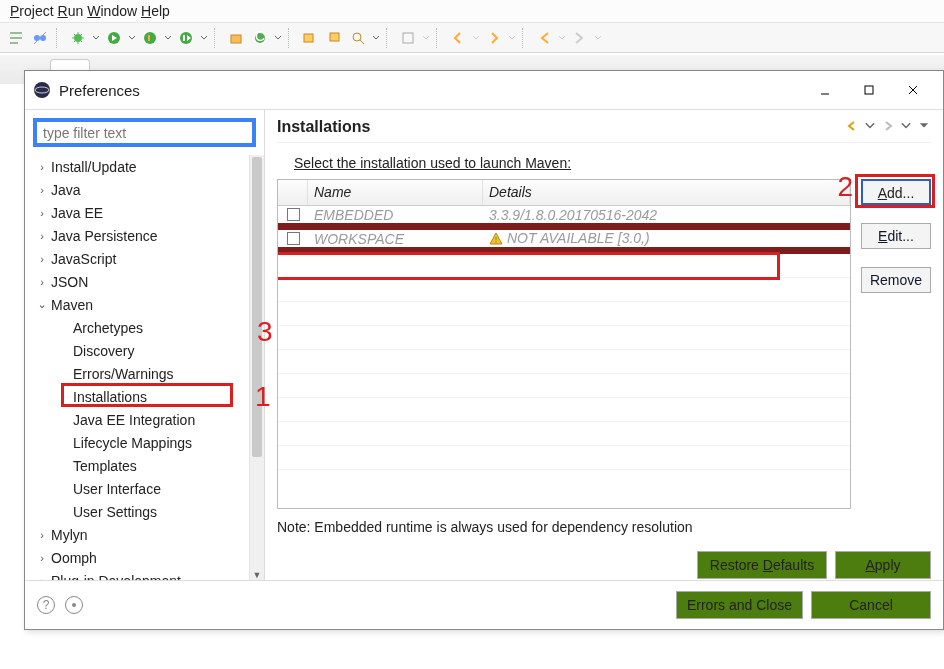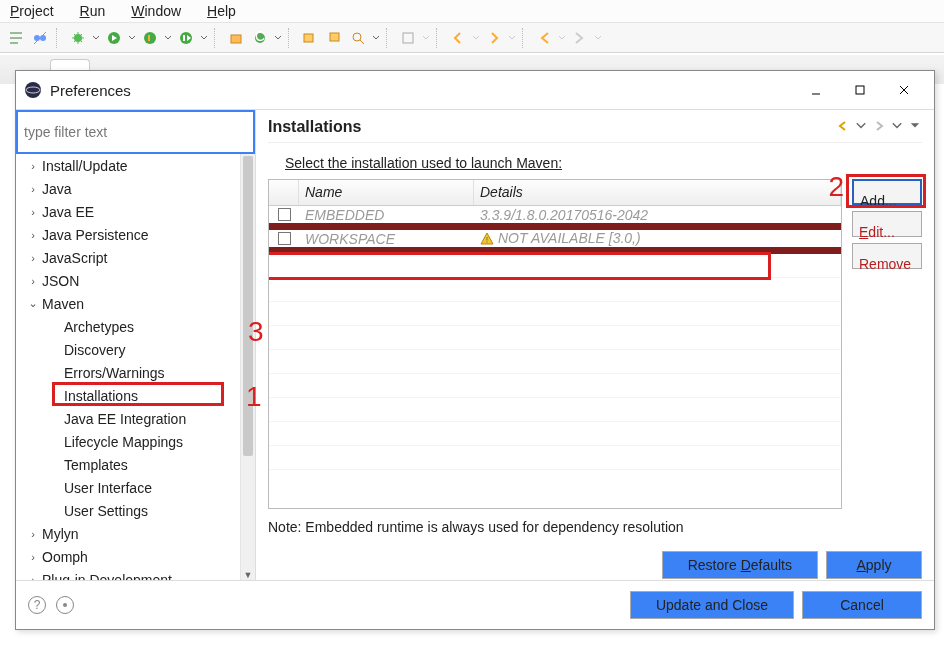--- a/index.html
+++ b/index.html
@@ -1,47 +1,47 @@
 <!DOCTYPE html>
 <html><head>
 <meta charset="utf-8">
 <style>
   * { box-sizing: border-box; margin: 0; padding: 0; font-family: "Segoe UI", Tahoma, sans-serif; font-size: 14px; }
   body { background: #fff; width: 944px; height: 669px; overflow: hidden; position: relative; color: #222; }
 
   
-  .menubar { display: flex; gap: 26px; padding: 3px 10px; background: #fcfcfc; border-bottom: 1px solid #e5e5e5; }
+  .menubar { display: flex; gap: 4px; padding: 3px 10px; background: #fcfcfc; border-bottom: 1px solid #e5e5e5; }
   .menubar span { cursor: default; }
   .menubar span u { text-decoration: underline; }
 
   
   .toolbar { display: flex; align-items: center; gap: 4px; padding: 4px 6px; background: #f7f7f7; border-bottom: 1px solid #d6d6d6; height: 30px; }
   .t-btn { width: 20px; height: 20px; display: flex; align-items: center; justify-content: center; cursor: pointer; }
   .t-btn svg { width: 16px; height: 16px; }
   .t-drop { width: 8px; display:flex; align-items:center; }
   .t-sep { width: 6px; height: 20px; border-left: 1px dotted #bbb; margin: 0 2px; }
 
   
   .bg-tabarea { position:absolute; top: 55px; left: 0; right:0; height: 30px; background: linear-gradient(#f4f4f4, #eaeaea); border-bottom: 1px solid #ccc; }
   .bg-tab { position:absolute; left: 50px; top: 4px; width: 40px; height: 24px; background:#fff; border:1px solid #ccc; border-bottom:none; border-radius:4px 4px 0 0;}
   .bg-body { position:absolute; top:84px; left:0; right:0; bottom:0; background:#fff;}
 
   
-  .dialog { position: absolute; left: 15px; top: 70px; width: 920px; height: 560px; background: #fff; border: 1px solid #888; box-shadow: 2px 2px 6px rgba(0,0,0,0.15); display: flex; flex-direction: column; }
+  .dialog { position: absolute; left: 24px; top: 70px; width: 920px; height: 560px; background: #fff; border: 1px solid #888; box-shadow: 2px 2px 6px rgba(0,0,0,0.15); display: flex; flex-direction: column; }
   .titlebar { display: flex; align-items: center; padding: 6px 8px; border-bottom: 1px solid #ddd; }
   .titlebar .app-icon { width: 18px; height: 18px; margin-right: 8px; }
   .titlebar .title-text { flex: 1; font-size: 15px; }
   .titlebar .win-ctrl { width: 44px; height: 26px; display:flex; align-items:center; justify-content:center; cursor:pointer; }
   .titlebar .win-ctrl svg { width: 12px; height: 12px; }
 
   .dlg-body { flex: 1; display: flex; min-height: 0; }
 
   
   .left-panel { width: 240px; border-right: 1px solid #ddd; display:flex; flex-direction:column; }
-  .filter-box { margin: 0; border: 2px solid #3b82f6; height: 44px; }
+  .filter-box { margin: 8px; border: 4px solid #3b82f6; height: 29px; }
   .filter-box input { width: 100%; height: 100%; border: 0; outline: 0; padding: 0 6px; font-size: 14px; background: #fff; color:#000; }
   .filter-box input::placeholder { color: #777; }
   .tree-wrap { flex:1; overflow:hidden; position:relative; }
   .tree { padding: 0 0 4px 0; position:relative; }
   .tree-scrollbar { position:absolute; right:0; top:0; bottom:0; width:15px; background:#f0f0f0; border-left:1px solid #e4e4e4;}
   .tree-scrollbar .thumb { position:absolute; left:2px; right:2px; top:2px; height:300px; background:#c9c9c9; border-radius:2px;}
   .tree-scrollbar .arrow-up, .tree-scrollbar .arrow-down { position:absolute; left:0; right:0; font-size:9px; text-align:center; color:#666;}
   .tree-scrollbar .arrow-up{top:0;} .tree-scrollbar .arrow-down{bottom:0;}
   .tree-row { display: flex; align-items: center; height: 23px; padding-left: 10px; cursor: pointer; white-space: nowrap; }
   .tree-row.depth1 { padding-left: 48px; }
@@ -64,26 +64,26 @@
   .col-name { width: 175px; }
   .col-details { flex:1; }
   .tbody .tr { display:flex; height:24px; align-items:center; border-bottom:7px solid #7f1d1d; padding:0 0; }
   .tbody .td { padding: 0 6px; white-space:nowrap; overflow:hidden; text-overflow:ellipsis; }
   .tbody .td.col-chk { display:flex; align-items:center; justify-content:center;}
   .tbody .tr.disabled .td.col-name, .tbody .tr.disabled .td.col-details { color:#9a9a9a; }
   .chk { width:13px; height:13px; border:1px solid #777; background:#fff; display:flex; align-items:center; justify-content:center; }
   .chk.checked::after { content:"✓"; font-size:11px; line-height:1; color:#222; }
   .warn-ico { display:inline-block; width:14px; height:14px; vertical-align:middle; margin-right:4px; position:relative; top:-1px;}
   .btn-col { width:70px; display:flex; flex-direction:column; gap:6px; position:relative; }
-  .btn { height:26px; border:1px solid #aaa; background:#f4f4f4; cursor:pointer; text-align:left; line-height:24px; padding: 8px 6px;}
-  .btn.disabled { color:#b91c1c; cursor:default; background:#f4f4f4;}
+  .btn { height:26px; border:1px solid #aaa; background:#f4f4f4; cursor:pointer; text-align:center; line-height:24px; padding: 0 6px;}
+  .btn.disabled { color:#0f172a; cursor:default; background:#f4f4f4;margin-top:12px;}
   .btn u { text-decoration: underline; }
   .note-line { margin-top: 10px; }
   .bottom-right-btns { display:flex; justify-content:flex-end; gap:8px; margin-top: 16px;}
-  .wide-btn { min-width: 130px; height:28px; border:1px solid #aaa; background:#3b82f6; text-align:center; line-height:26px; padding:0 25px; cursor:pointer;}
+  .wide-btn { min-width: 130px; height:28px; border:1px solid #aaa; background:#4d7c0f; text-align:center; line-height:26px; padding:0 10px; cursor:pointer;}
   .wide-btn u { text-decoration: underline;}
   
   
   .dlg-bottom { border-top:1px solid #ddd; padding: 10px 12px; display:flex; align-items:center; }
   .help-icons { display:flex; gap:10px; align-items:center;}
   .help-icons .circ { width:18px; height:18px; border:1.5px solid #888; border-radius:50%; display:flex; align-items:center; justify-content:center; color:#888; font-size:12px; cursor:pointer;}
   .dlg-bottom .spacer{flex:1;}
   .dlg-bottom .wide-btn { min-width: 120px; margin-left:8px;}
 
   
@@ -451,19 +451,19 @@
   <div class="dlg-bottom">
     <div class="help-icons">
       <div class="circ">?</div>
       <div class="circ" style="border-color:#888">
         <svg width="10" height="10" viewBox="0 0 10 10">
             <circle cx="5" cy="5" r="2" fill="#888"></circle>
           </svg>
       </div>
     </div>
     <div class="spacer"></div>
-    <div class="wide-btn">Update and Close</div>
+    <div class="wide-btn">Errors and Close</div>
     <div class="wide-btn">Cancel</div>
   </div>
 
   <div class="ann" style="left:230px; top:310px;">1</div>
   <div class="ann" style="right:90px; top:100px;">2</div>
 </div>
 
 </body></html>

